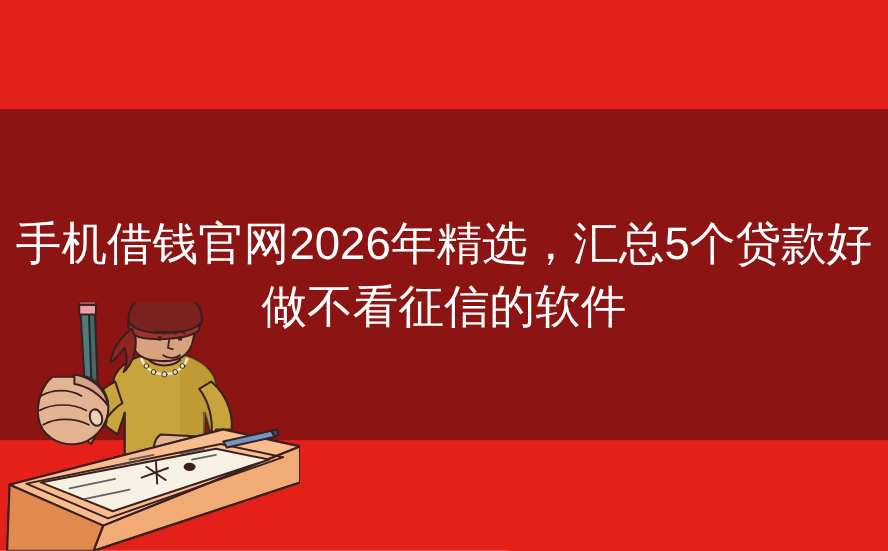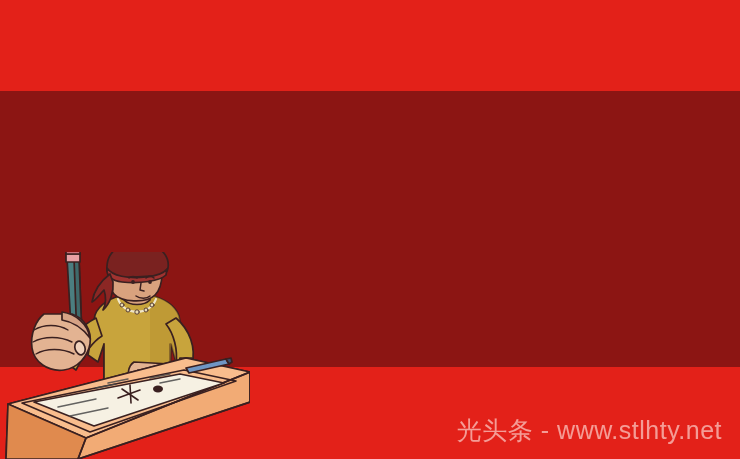--- a/index.html
+++ b/index.html
@@ -211,16 +211,16 @@
           <g>
             <path d="M186 116 L 226 107 L 229 112 L 189 121 Z" fill="#6f96c4"></path>
             <path d="M226 107 L 231 106 L 232 110 L 229 112 Z" fill="#3a4f6b"></path>
           </g>
         </g>
 
       </g>
     </svg>
   </div>
 
-
-  <div id="watermark"><span>光头条 - www.stlhty.net</span></div>
+  <div id="headline"><span>手机借钱官网2026年精选，汇总5个贷款好做不看征信的软件</span></div>
+
 
 </div>
 
 </body></html>

